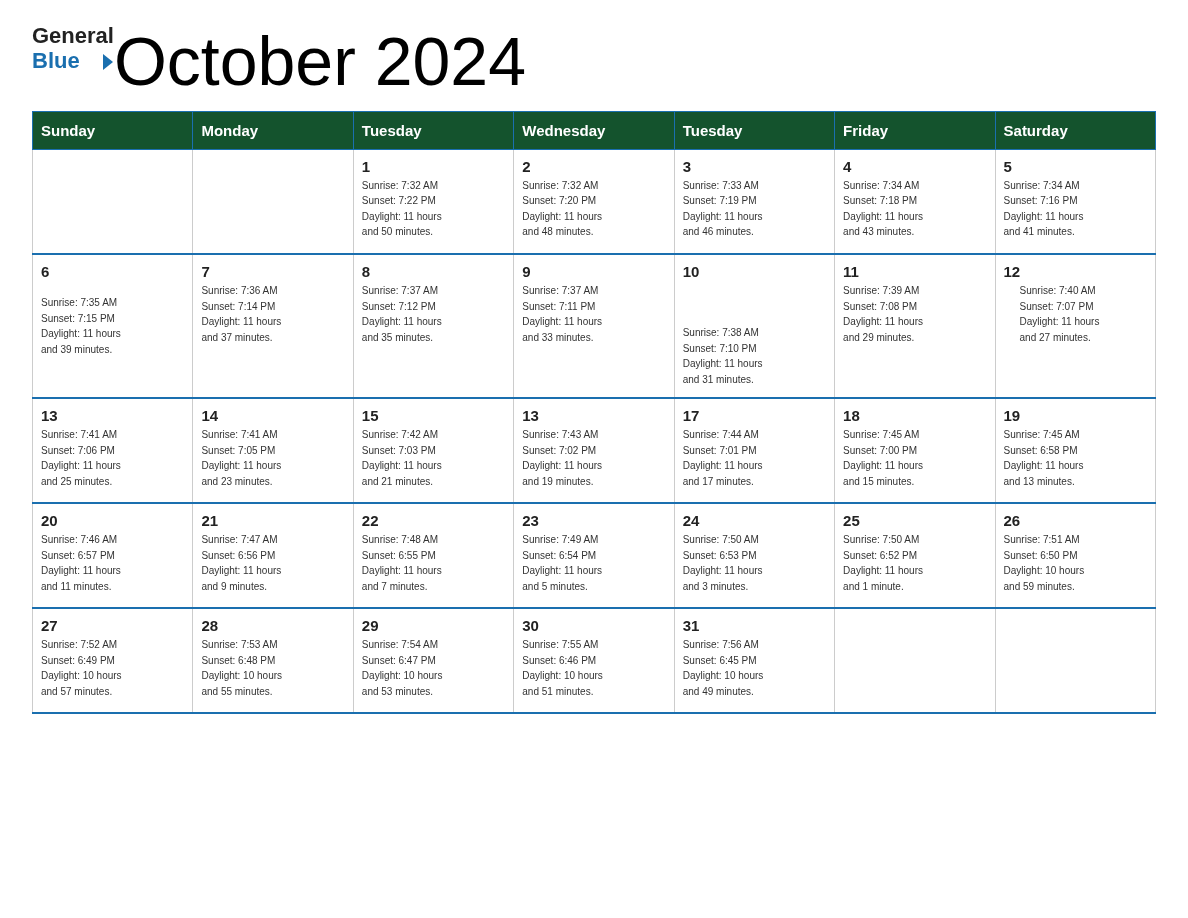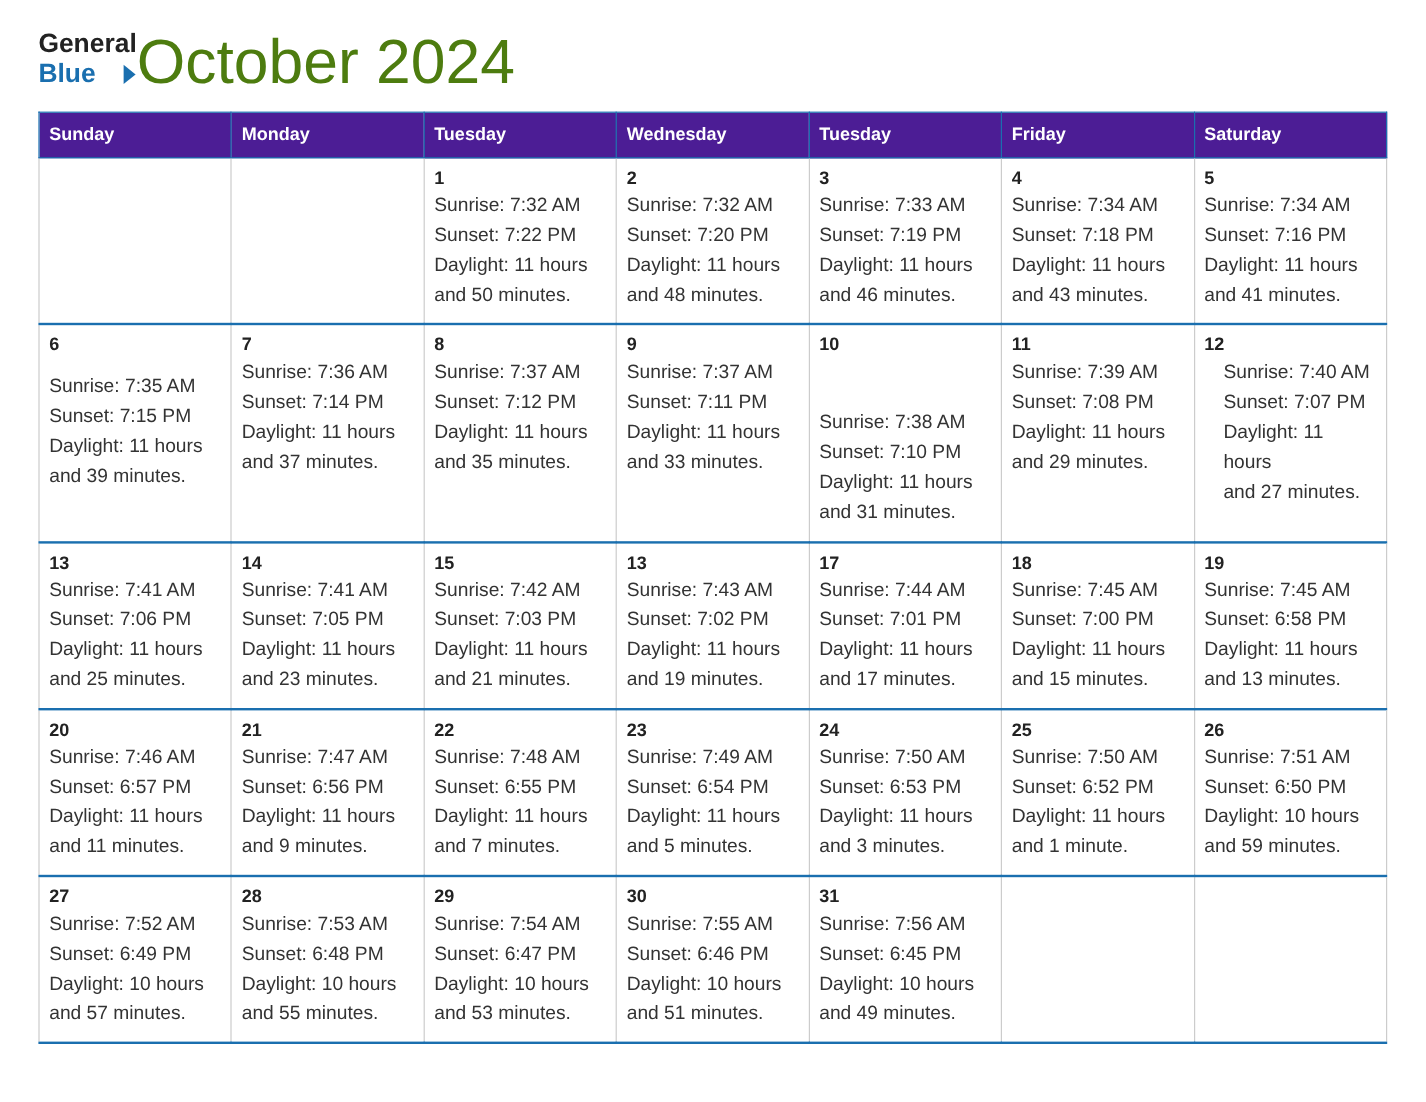--- a/index.html
+++ b/index.html
@@ -43,37 +43,37 @@
       border-top: 8px solid transparent;
       border-bottom: 8px solid transparent;
       display: inline-block;
       margin-left: 3px;
       margin-bottom: -2px;
     }
     .title-block {
       text-align: right;
     }
     .month-title {
-      font-size: 52px;
+      font-size: 68px;
       font-weight: normal;
-      color: #4d7c0f;
+      color: #000000;
       line-height: 1.1;
     }
     .location-title {
       font-size: 22px;
       color: #555;
       margin-top: 4px;
     }
     table {
       width: 100%;
       border-collapse: collapse;
       table-layout: fixed;
     }
     thead tr th {
-      background-color: #4c1d95;
+      background-color: #14532d;
       color: #fff;
       font-size: 15px;
       font-weight: bold;
       padding: 10px 8px;
       text-align: left;
       border: 1px solid #1a6faf;
     }
     tbody tr td {
       border: 1px solid #ccc;
       vertical-align: top;
@@ -86,21 +86,21 @@
     tbody tr {
       border-bottom: 2px solid #1a6faf;
     }
     .day-number {
       font-size: 15px;
       font-weight: bold;
       color: #222;
       margin-bottom: 3px;
     }
     .day-info {
-      font-size: 16px;
+      font-size: 10px;
       color: #333;
       line-height: 1.55;
     }
     .empty-cell {
       background: #fff;
     }
   </style>
 </head>
 <body>
 

